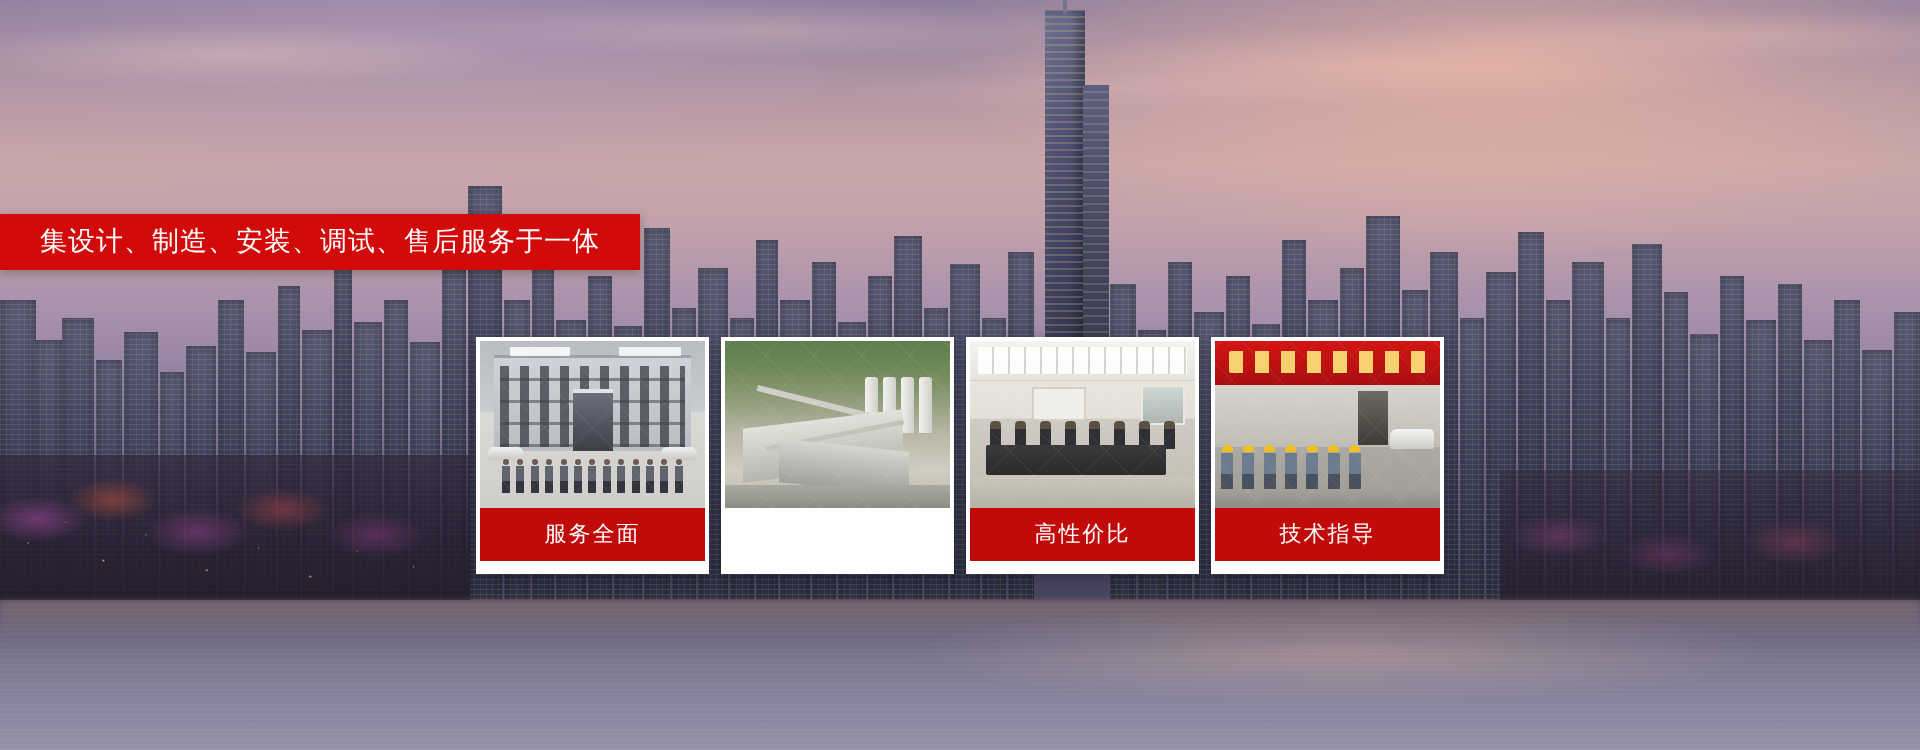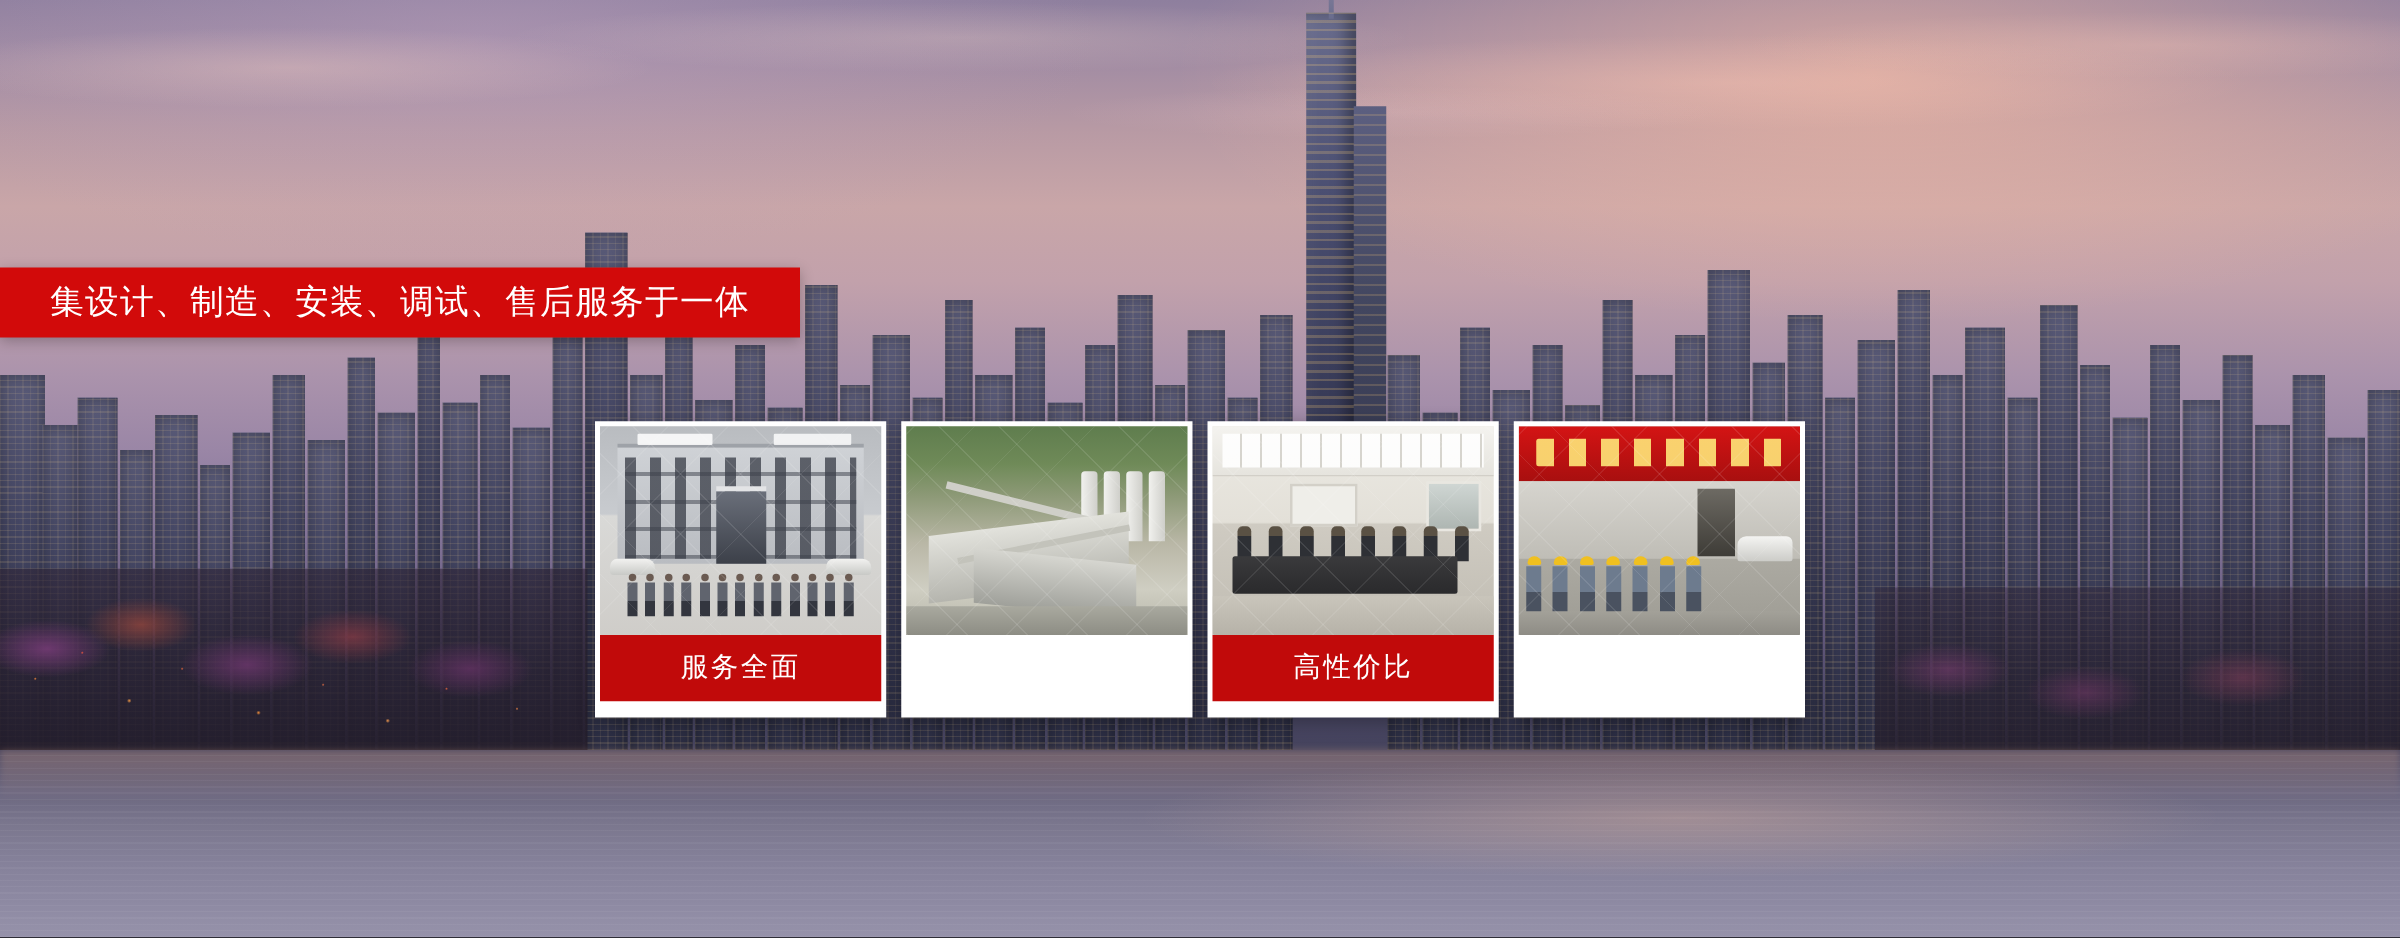--- a/index.html
+++ b/index.html
@@ -600,16 +600,17 @@
               <b></b>
             </div>
           <div class="worker">
               <i></i>
               <b></b>
             </div>
         </div>
         <div class="floor"></div>
         <div class="wm"></div>
       </div>
+      <div class="card-caption">技术指导</div>
     </div>
 
   </div>
 </div>
 
 </body></html>

